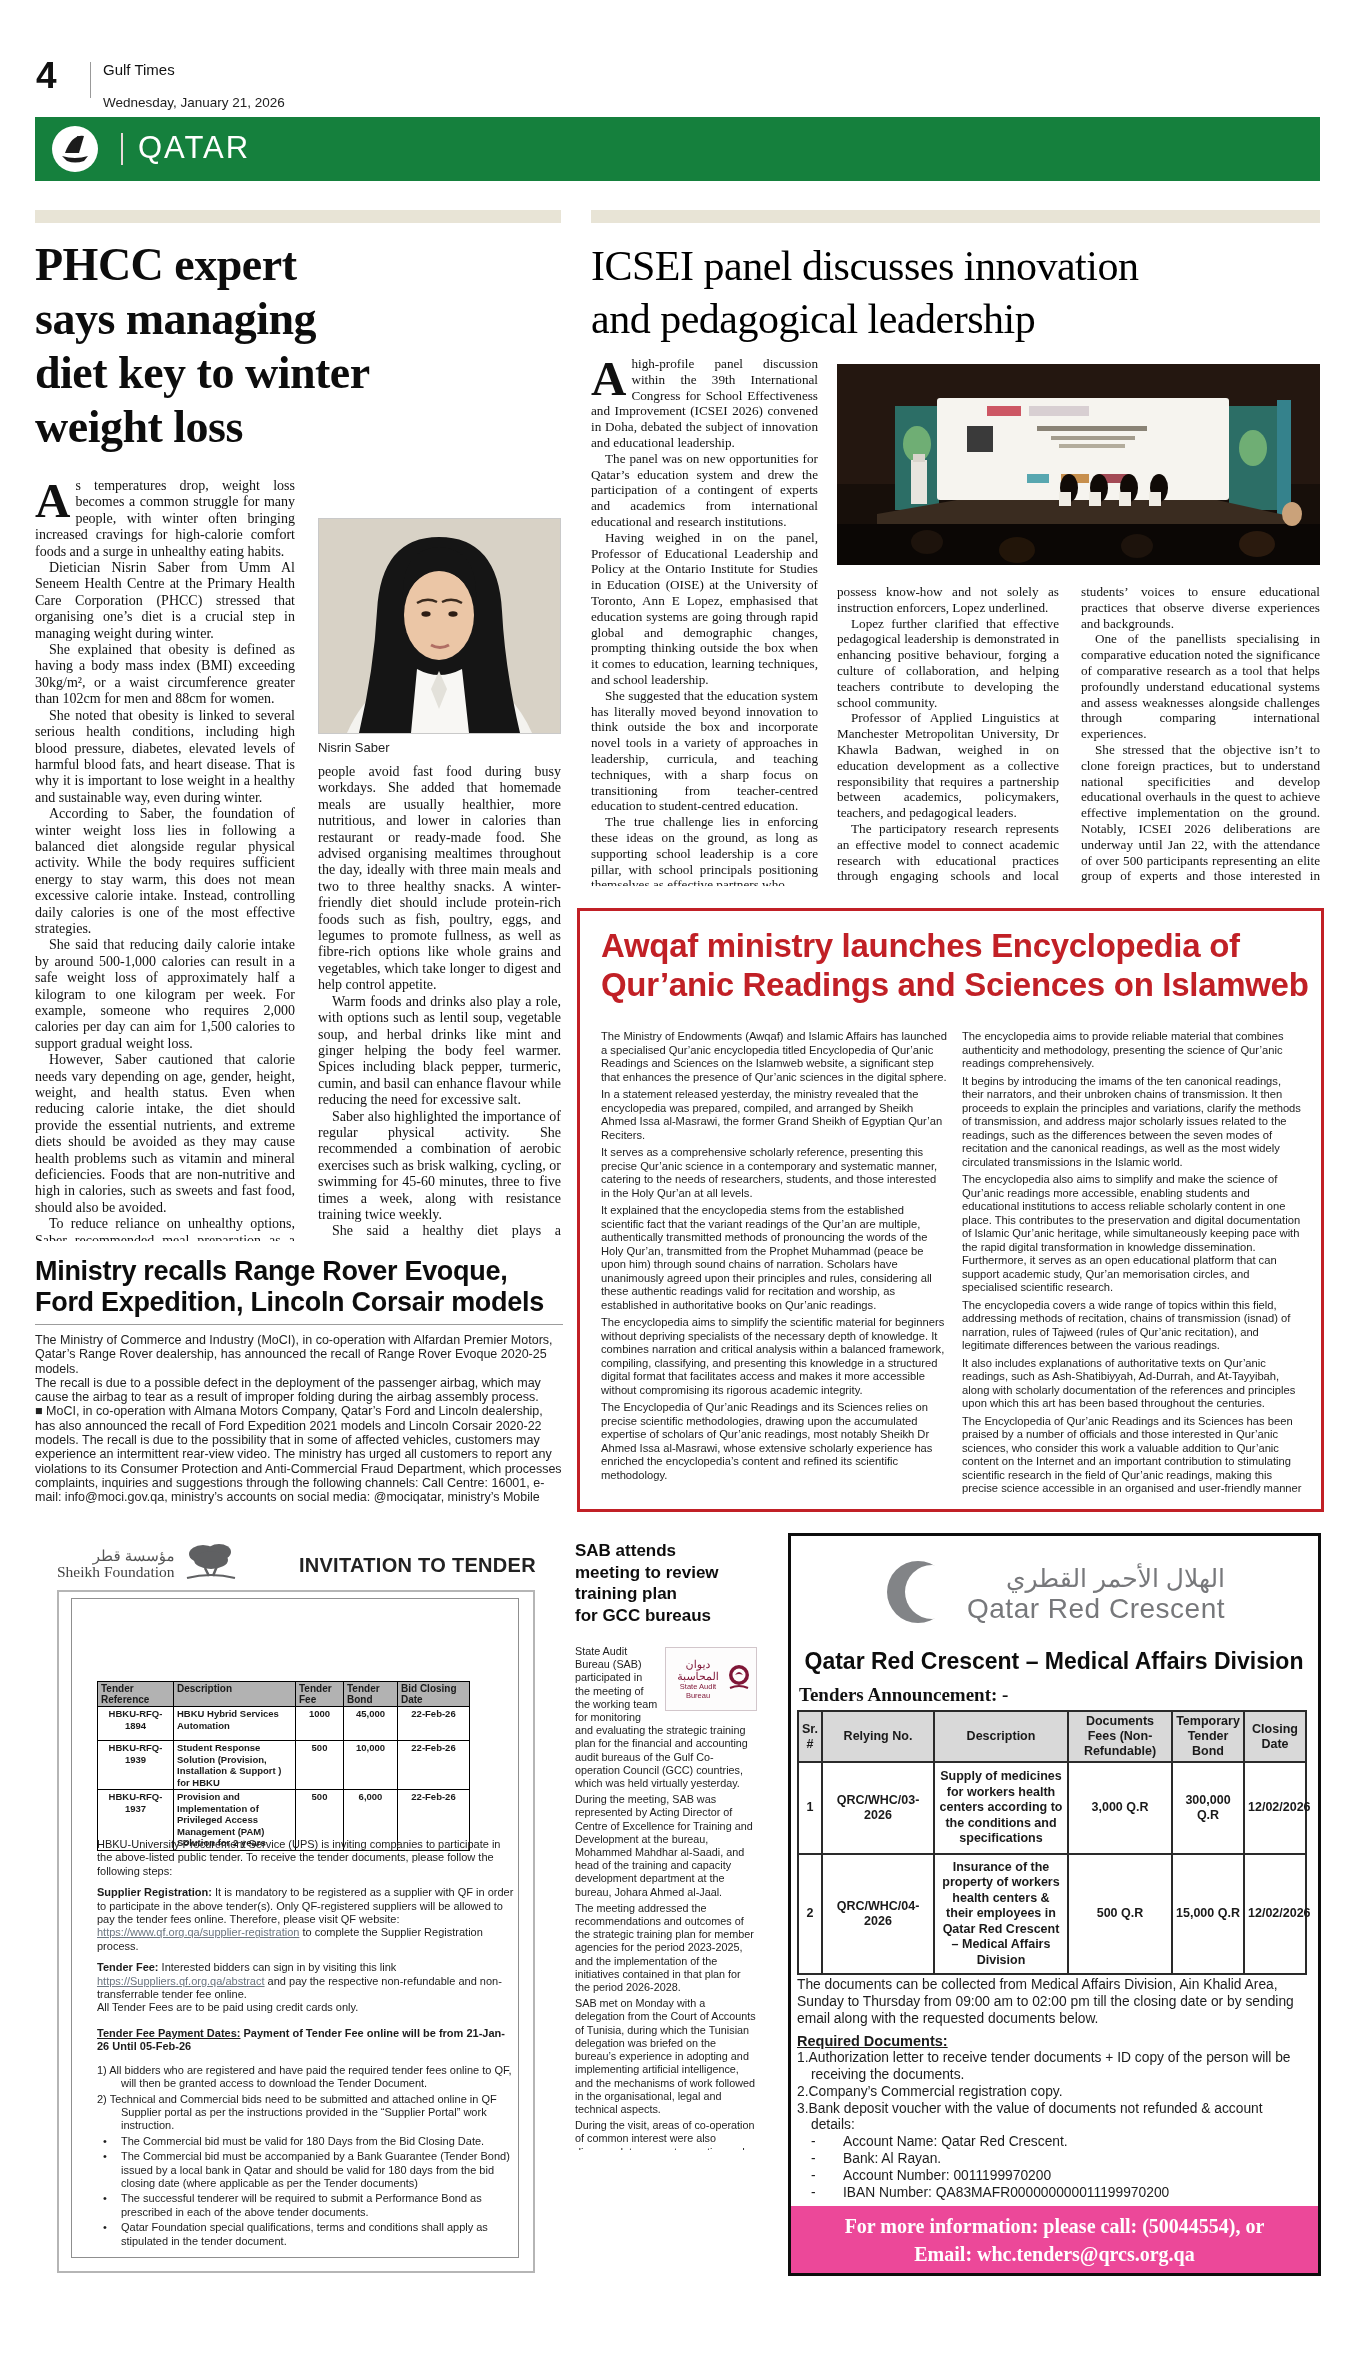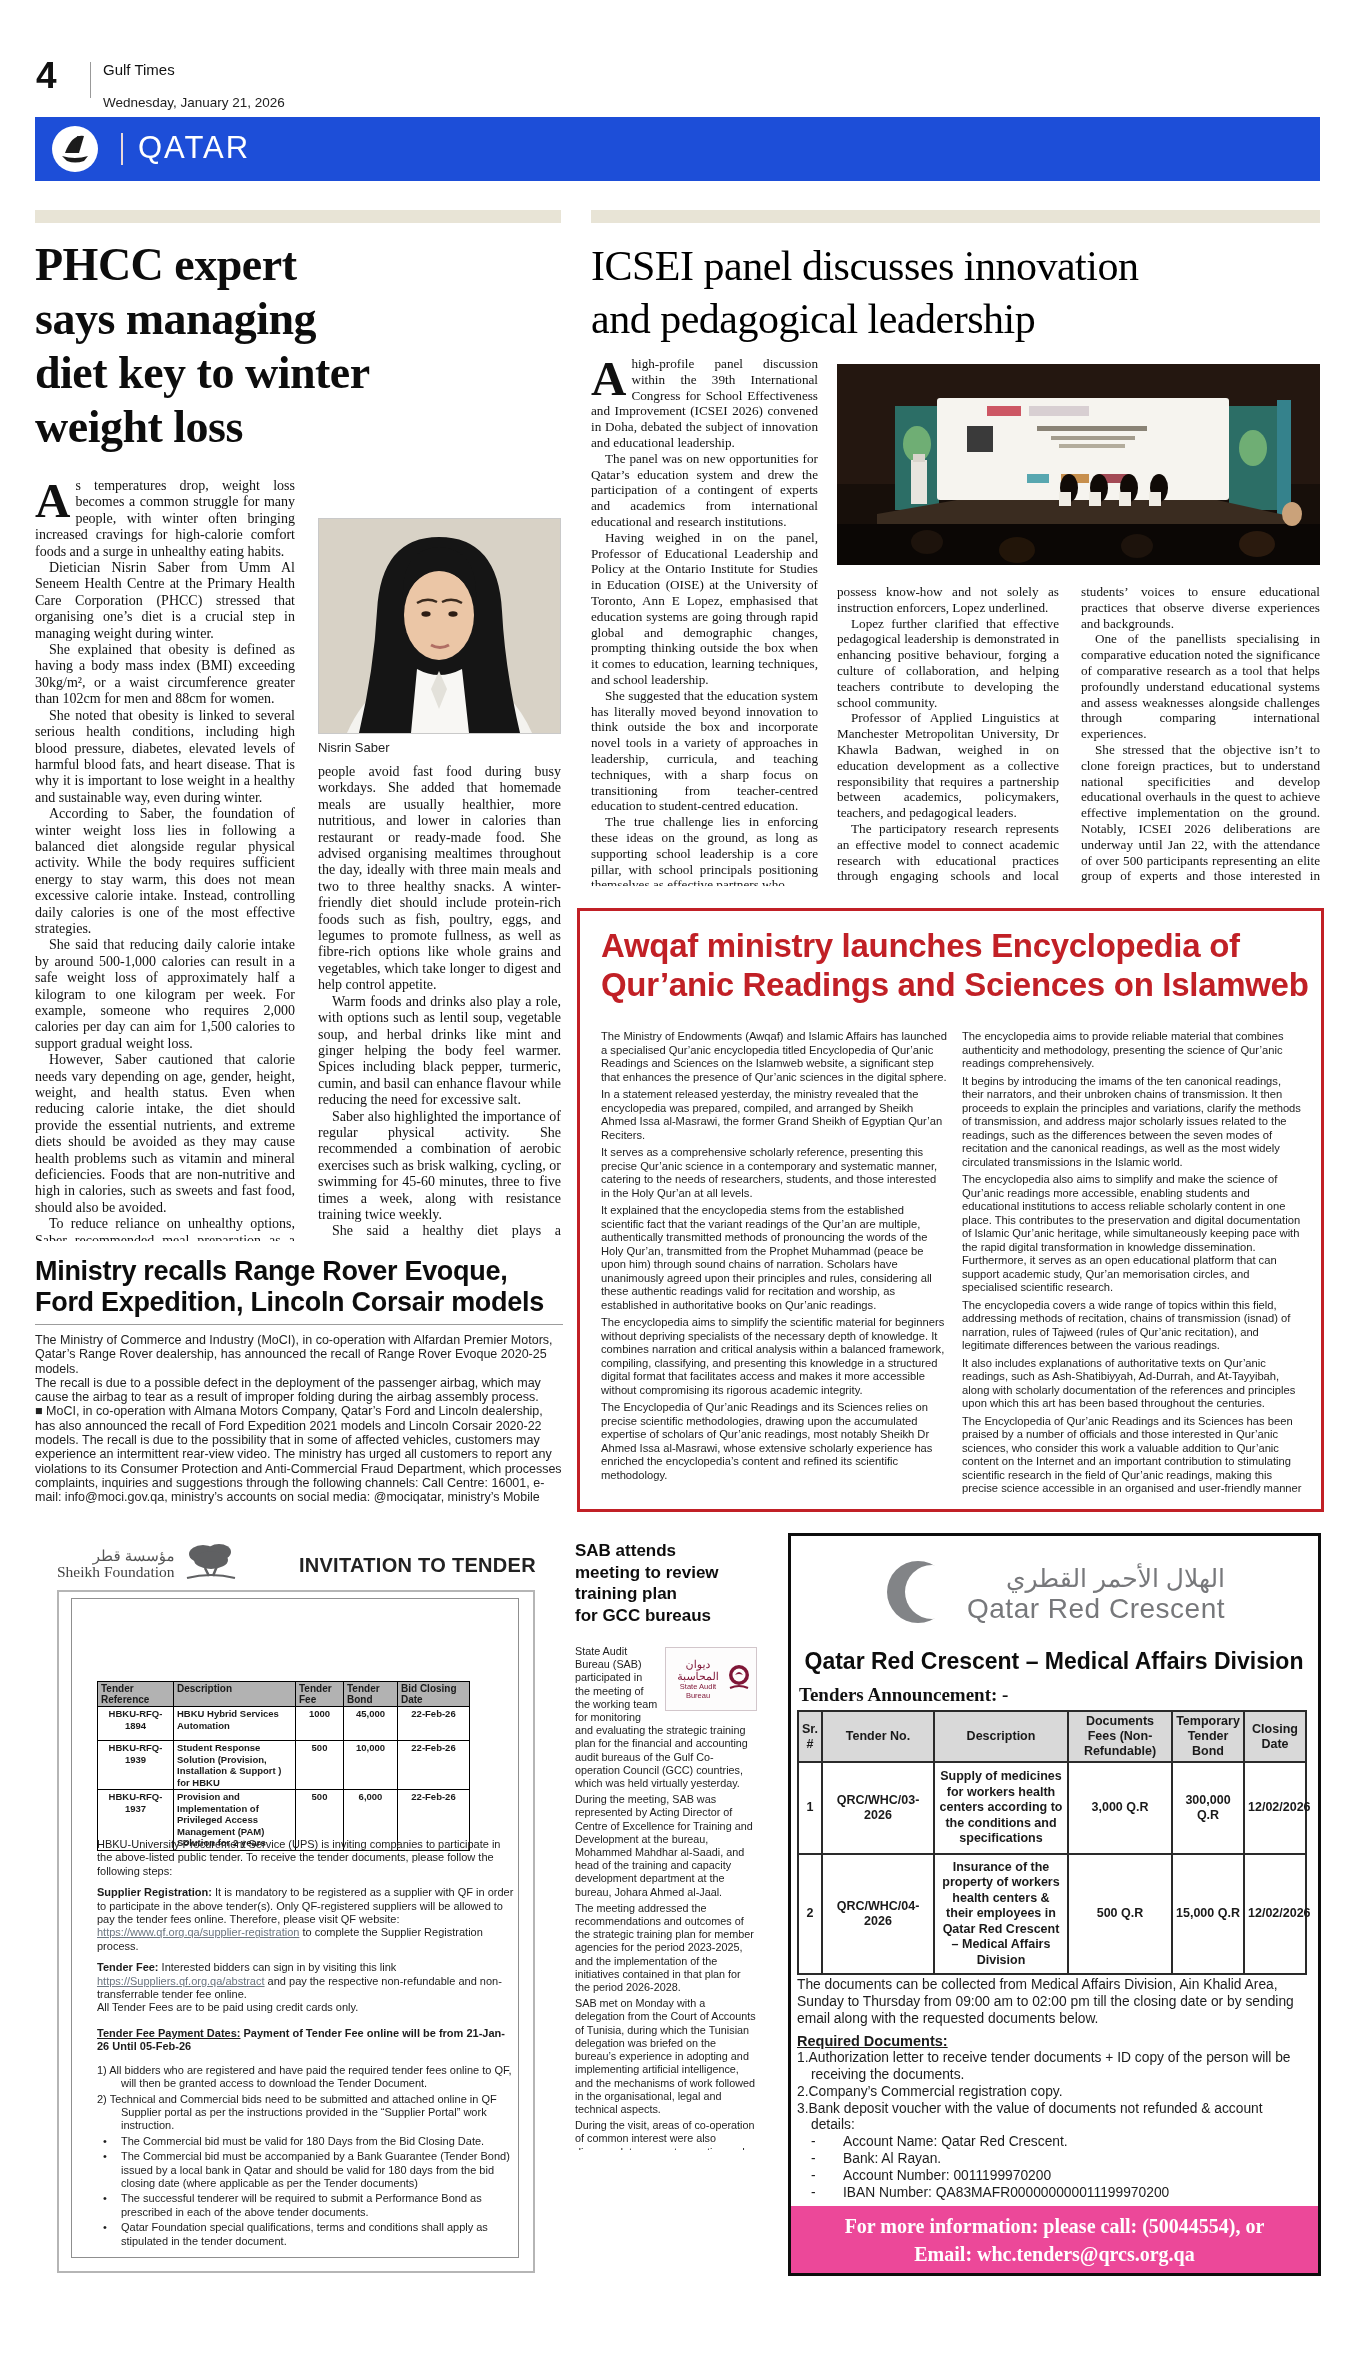--- a/index.html
+++ b/index.html
@@ -7,21 +7,21 @@
         font-family:"Liberation Sans",sans-serif;color:#1a1a1a;}
   .abs{position:absolute;}
   .clip{overflow:hidden;}
   .pre{white-space:pre-line;}
 
   
   .pageno{font-family:"Liberation Sans",sans-serif;font-size:37px;font-weight:bold;color:#111;}
   .mast-rule{width:1px;background:#999;}
   .pub{font-size:15px;font-weight:normal;color:#111;line-height:17px;}
   .pubdate{font-size:13.5px;color:#222;line-height:16px;margin-top:17px;}
-  .banner{background:#1d4ed8;}
+  .banner{background:#15803d;}
   .banner-circle{position:absolute;left:17px;top:9px;width:46px;height:46px;border-radius:50%;background:#fff;overflow:hidden;}
   .banner-sep{position:absolute;left:86px;top:16px;width:1.5px;height:32px;background:#e9d9d9;}
   .banner-title{position:absolute;left:103px;top:13px;font-size:31px;letter-spacing:2px;color:#fff;font-weight:400;}
   .kicker-bar{background:#e8e4d6;height:13px;}
 
   
   .hl-serif-bold{font-family:"Liberation Serif",serif;font-weight:bold;color:#0d0d0d;font-size:46px;line-height:54px;letter-spacing:-0.5px;}
   .hl-serif-light{font-family:"Liberation Serif",serif;font-weight:400;color:#000;font-size:42px;line-height:53px;letter-spacing:-0.5px;}
   .hl-sans{font-weight:bold;color:#0d0d0d;font-size:27px;line-height:31px;letter-spacing:-0.3px;}
   .hl-sans-small{font-weight:bold;color:#0d0d0d;font-size:17px;line-height:21.5px;}
@@ -383,21 +383,21 @@
         <col style="width:24px">
         <col style="width:112px">
         <col style="width:134px">
         <col style="width:104px">
         <col style="width:72px">
         <col style="width:62px">
       </colgroup>
     <tbody>
         <tr style="height:46px;">
       <th>Sr. #</th>
-      <th>Tender No.</th>
+      <th>Relying No.</th>
       <th>Description</th>
       <th>Documents Fees (Non-Refundable)</th>
       <th>Temporary Tender Bond</th>
       <th>Closing Date</th>
     </tr>
     <tr style="height:92px;">
       <td>1</td>
       <td>QRC/WHC/03-2026</td>
       <td>Supply of medicines for workers health centers according to the conditions and specifications</td>
       <td>3,000 Q.R</td>

